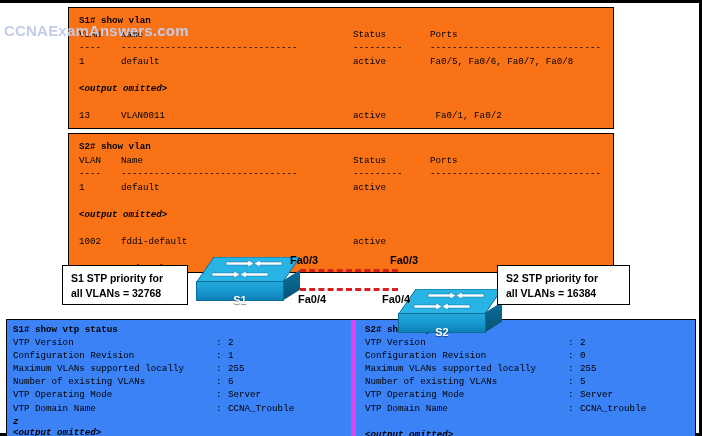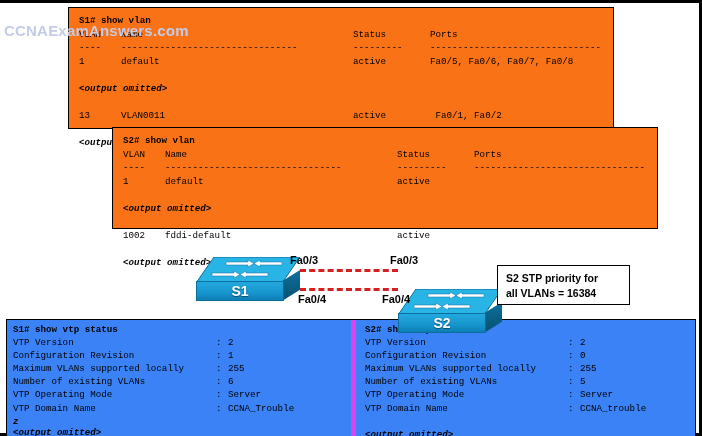--- a/index.html
+++ b/index.html
@@ -38,21 +38,21 @@
     font-size:9.2px;
     line-height:13.6px;
     color:#000;
     z-index:3;
   }
   .cli-inner{padding:6px 0 4px 10px;}
   .cli-line{white-space:pre;height:13.6px;}
   .cli-prompt{font-weight:bold;}
   .cli-omit{font-style:italic;font-weight:bold;}
   .box1{left:68px;top:4px;width:546px;height:122px;}
-  .box2{left:68px;top:124px;width:546px;height:102px;margin-left:44px;}
+  .box2{left:68px;top:130px;width:546px;height:140px;}
 
   
   .vrow{display:flex;white-space:pre;height:13.6px;}
   .c-vlan{width:42px;flex:none;}
   .c-name{width:232px;flex:none;}
   .c-stat{width:77px;flex:none;}
   .c-port{flex:none;}
 
   
   .topo{position:absolute;left:0;top:252px;width:702px;height:62px;z-index:4;}
@@ -62,23 +62,23 @@
   .sw .top{
     position:absolute;left:0;top:0;width:104px;height:26px;
   }
   .sw .face{
     position:absolute;left:0px;top:24px;width:88px;height:20px;
     background:linear-gradient(180deg,#23a8dd 0%, #1695cd 60%, #0d7fb4 100%);
     border:1px solid #0a6d9c;
     box-sizing:border-box;
   }
   .sw .label{
-    position:absolute;left:0;top:24px;width:88px;height:20px;
+    position:absolute;left:0;top:24px;width:88px;height:37px;
     display:flex;align-items:center;justify-content:center;
-    color:#ffffff;font-size:14px;font-weight:bold;
+    color:#ffffff;font-size:11px;font-weight:bold;
     text-shadow:0 1px 1px rgba(0,0,0,.45);
   }
   .sw .side{
     position:absolute;left:86px;top:13px;width:18px;height:31px;
     background:linear-gradient(180deg,#0c6f9f,#07506f);
     clip-path:polygon(0% 36%,100% 0%,100% 64%,0% 100%);
   }
   .dash{
     position:absolute;height:0;border-top:3px dashed #d62020;
   }
@@ -242,20 +242,24 @@
 
     <div class="dash dash-a"></div>
     <div class="dash dash-b"></div>
 
     <div class="iflabel if-a">Fa0/3</div>
     <div class="iflabel if-b">Fa0/3</div>
     <div class="iflabel if-c">Fa0/4</div>
     <div class="iflabel if-d">Fa0/4</div>
   </div>
 
+  <div class="note note1">
+    <div>S1 STP priority for</div>
+    <div>all VLANs = 32768</div>
+  </div>
   <div class="note note2">
     <div>S2 STP priority for</div>
     <div>all VLANs = 16384</div>
   </div>
 
   <div class="vtp-wrap">
 
     <div class="vtp-col">
       <div class="vtp-head">S1# show vtp status</div>
       <div class="vtp-line">

